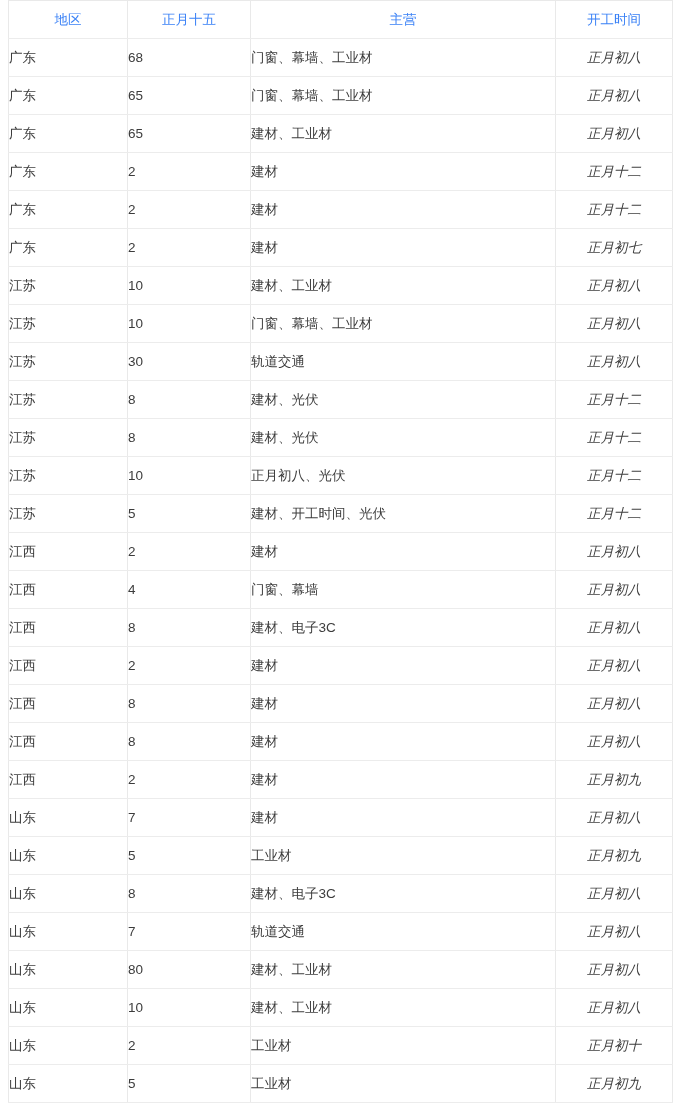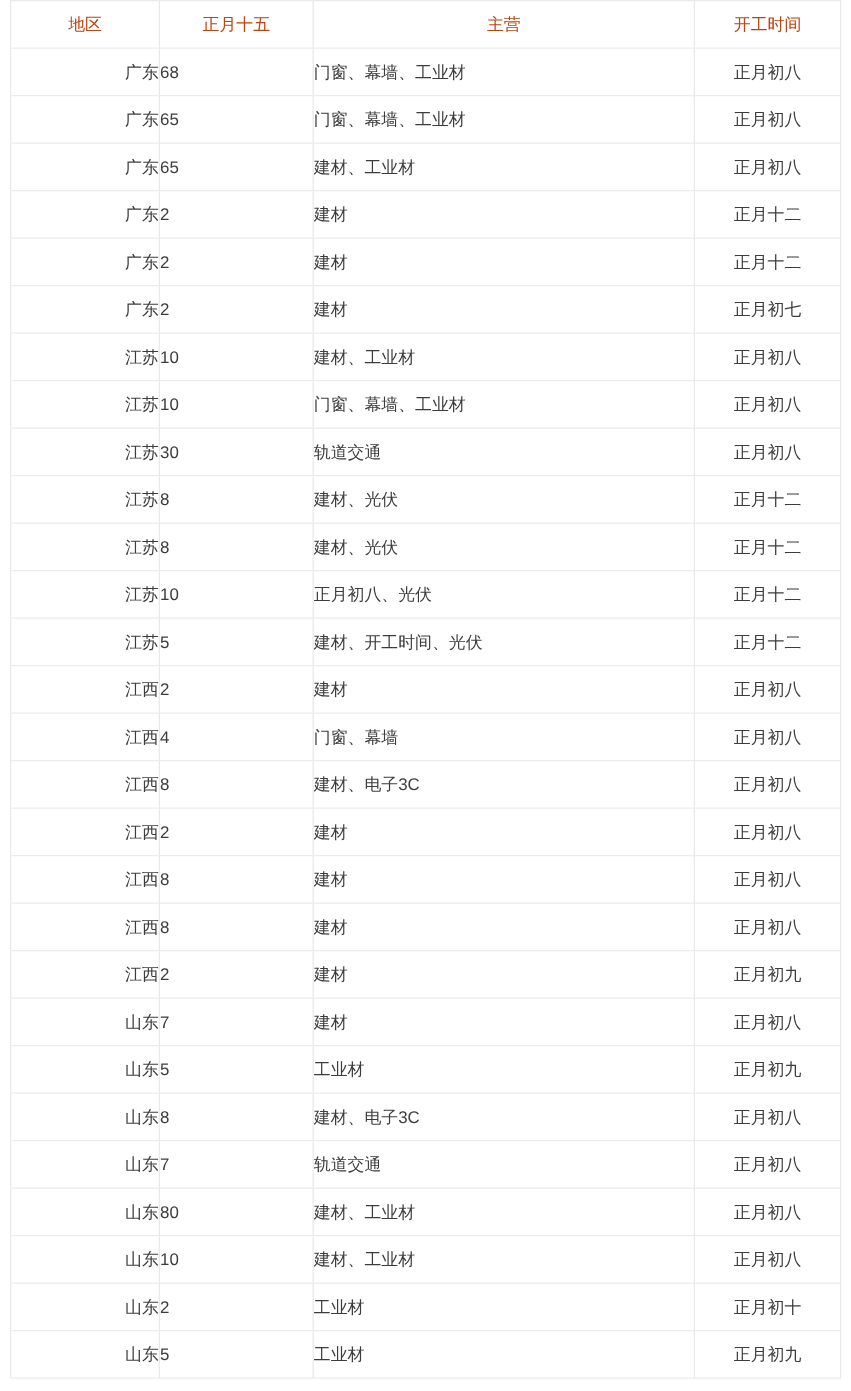--- a/index.html
+++ b/index.html
@@ -47,28 +47,28 @@
     font-size: 13.5px;
     line-height: 37px;
     padding: 0;
     white-space: nowrap;
     overflow: hidden;
     color: #3c3c3c;
   }
 
   table.data-table th {
     text-align: center;
-    color: #c2410c;
+    color: #3b82f6;
     background: #ffffff;
   }
 
-  td.cell-region { text-align: right; }
+  td.cell-region { text-align: left; }
   td.cell-scale  { padding-right: 13px; }
   td.cell-biz    { }
-  td.cell-date   { text-align: center; }
+  td.cell-date   { text-align: center; font-style: italic; }
 </style>
 </head>
 <body>
 
 <div class="table-wrap">
   <table class="data-table">
     <colgroup>
       <col class="c-region">
       <col class="c-scale">
       <col class="c-biz">

